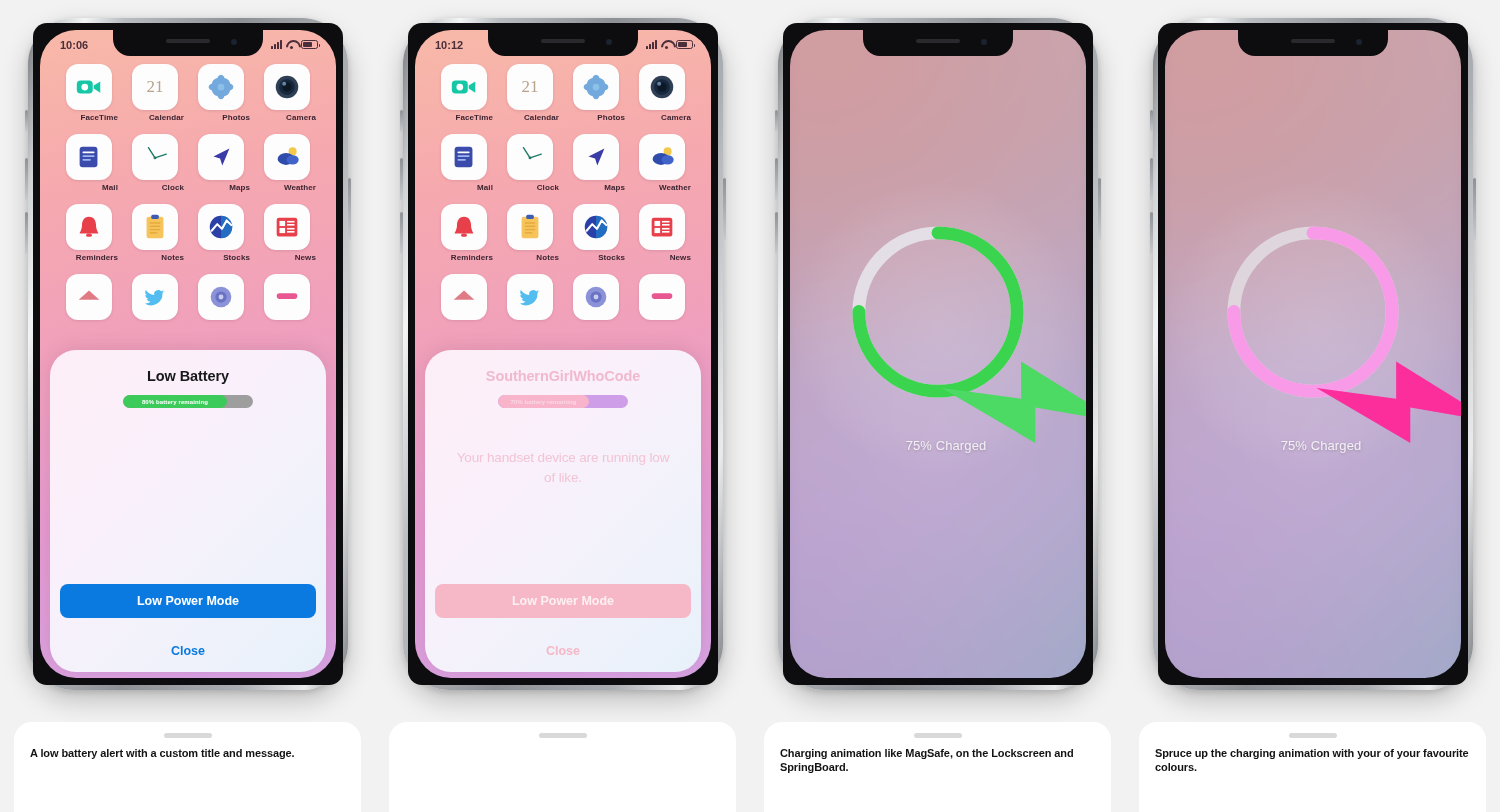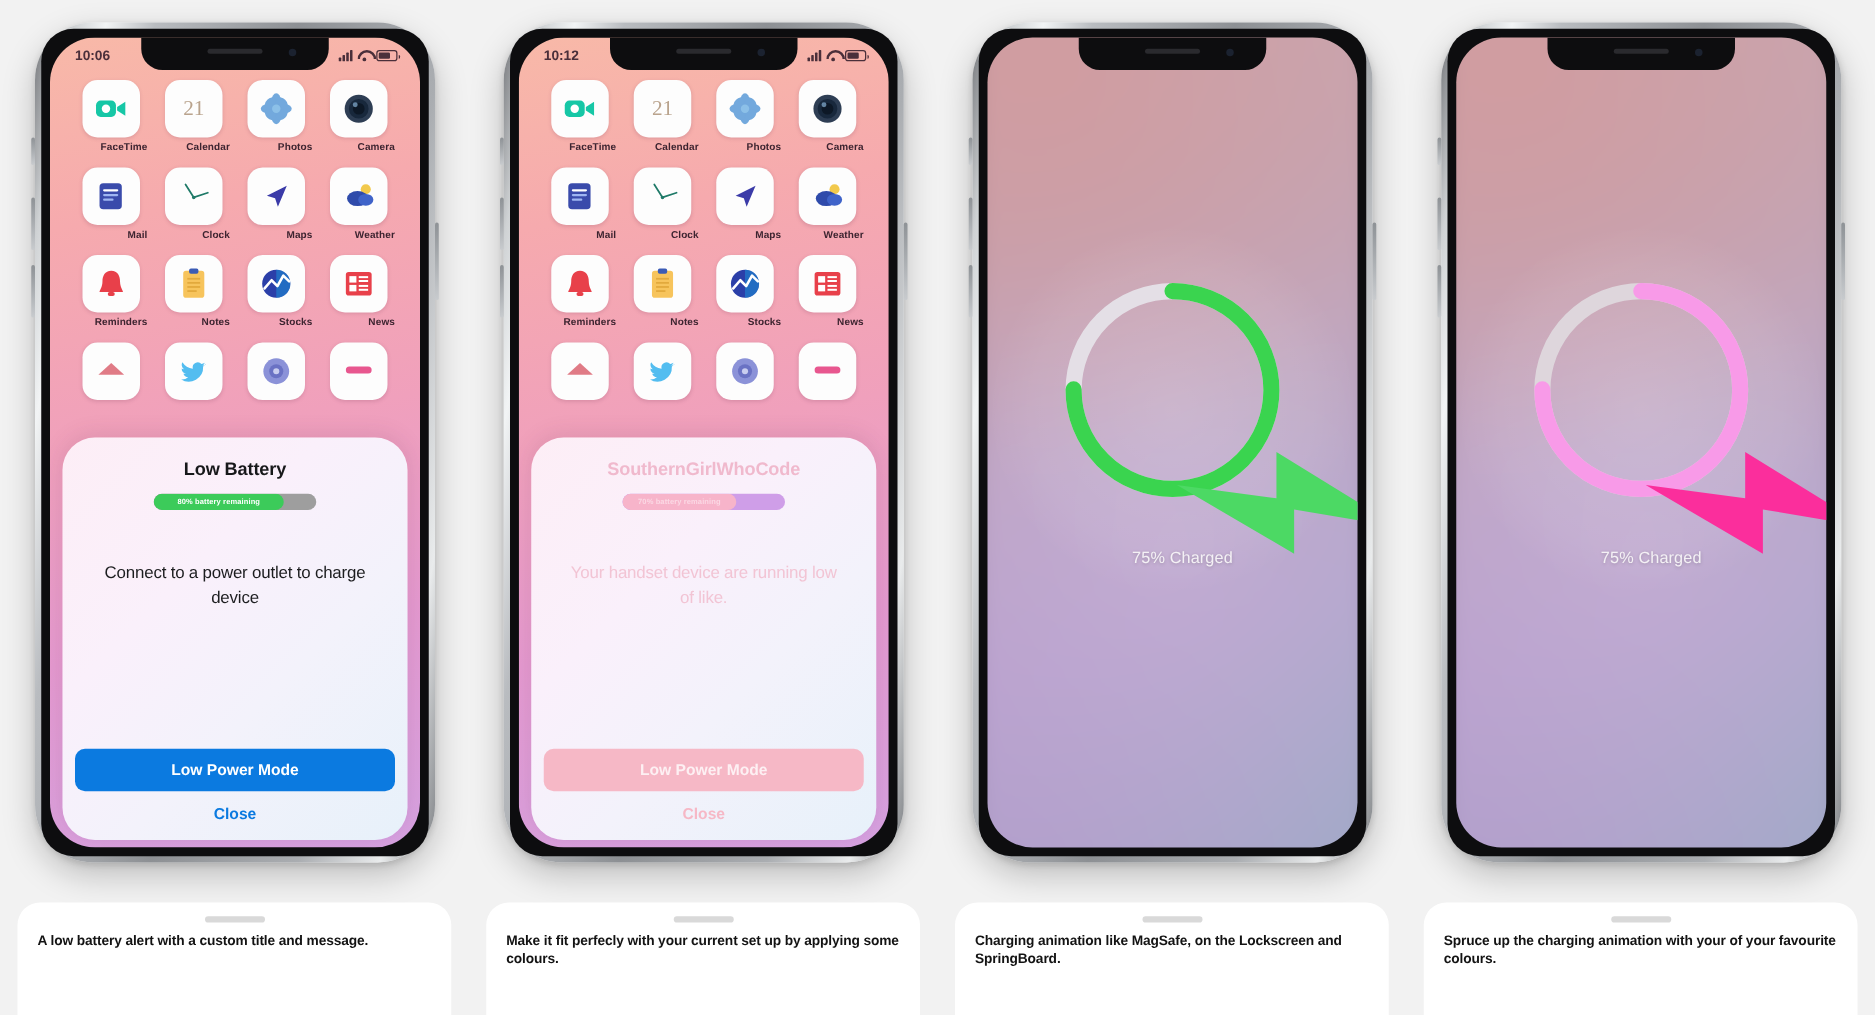--- a/index.html
+++ b/index.html
@@ -22,21 +22,21 @@
     left: 28px; top: 18px;
     width: 320px; height: 672px;
     border-radius: 46px;
     background: linear-gradient(100deg,#6f7175 0%,#cfd2d4 7%,#f2f4f5 13%,#b9bcc0 22%,#8d9094 48%,#aaadb1 75%,#e9ebec 90%,#7d8084 100%);
     padding: 5px;
     box-shadow: 0 10px 26px rgba(0,0,0,.22), 0 2px 6px rgba(0,0,0,.14);
   }
   .phone-inner {
     position: relative;
     width: 100%; height: 100%;
-    border-radius: 26px;
+    border-radius: 14px;
     background: #0d0d0f;
     padding: 7px;
     overflow: hidden;
   }
   .screen {
     position: relative;
     width: 100%; height: 100%;
     border-radius: 36px;
     overflow: hidden;
   }
@@ -173,21 +173,21 @@
   .alert .spacer { flex: 1; }
   .cta {
     width: 256px; height: 34px; border-radius: 8px;
     background: #0b7ae0; color: #ffffff;
     font-size: 12.5px; font-weight: 700;
     display: flex; align-items: center; justify-content: center;
     border: none; cursor: pointer;
   }
   .alert.tinted .cta { background: #f6b8c6; color: #fdf0f3; }
   .closebtn {
-    margin-top: 11px; background: none; border: none; cursor: pointer;
+    margin-top: 26px; background: none; border: none; cursor: pointer;
     font-size: 12.5px; color: #0b7ae0; font-weight: 600;
   }
   .alert.tinted .closebtn { color: #f6b8c6; }
 
   
   .lockscreen { position: absolute; inset: 0; overflow: hidden; }
   .lockscreen .wp {
     position: absolute; inset: -10%;
     background:
       radial-gradient(circle at 22% 12%, rgba(214,150,150,.55) 0%, rgba(214,150,150,0) 42%),
@@ -448,21 +448,20 @@
               </div>
           </div>
 
           <div class="alert">
             <div class="title">Low Battery</div>
             <div class="track">
               <div class="fill" style="width:80%">
                 <span class="ptxt">80% battery remaining</span>
               </div>
             </div>
-            <div class="msg">Connect to a power outlet to charge device</div>
             <div class="spacer"></div>
             <button class="cta">Low Power Mode</button>
             <button class="closebtn">Close</button>
           </div>
         </div>
       </div>
     </div>
     <div class="caption">
       <span class="grab"></span>
       <div class="ctext">A low battery alert with a custom title and message.</div>
@@ -681,21 +680,20 @@
             <div class="msg">Your handset device are running low of like.</div>
             <div class="spacer"></div>
             <button class="cta">Low Power Mode</button>
             <button class="closebtn">Close</button>
           </div>
         </div>
       </div>
     </div>
     <div class="caption">
       <span class="grab"></span>
-      <div class="ctext">Make it fit perfecly with your current set up by applying some colours.</div>
     </div>
   </div>
 
   <div class="col">
     <div class="phone">
       <span class="btn-side btn-silent"></span>
       <span class="btn-side btn-volup"></span>
       <span class="btn-side btn-voldn"></span>
       <span class="btn-side btn-power"></span>
       <div class="phone-inner">

